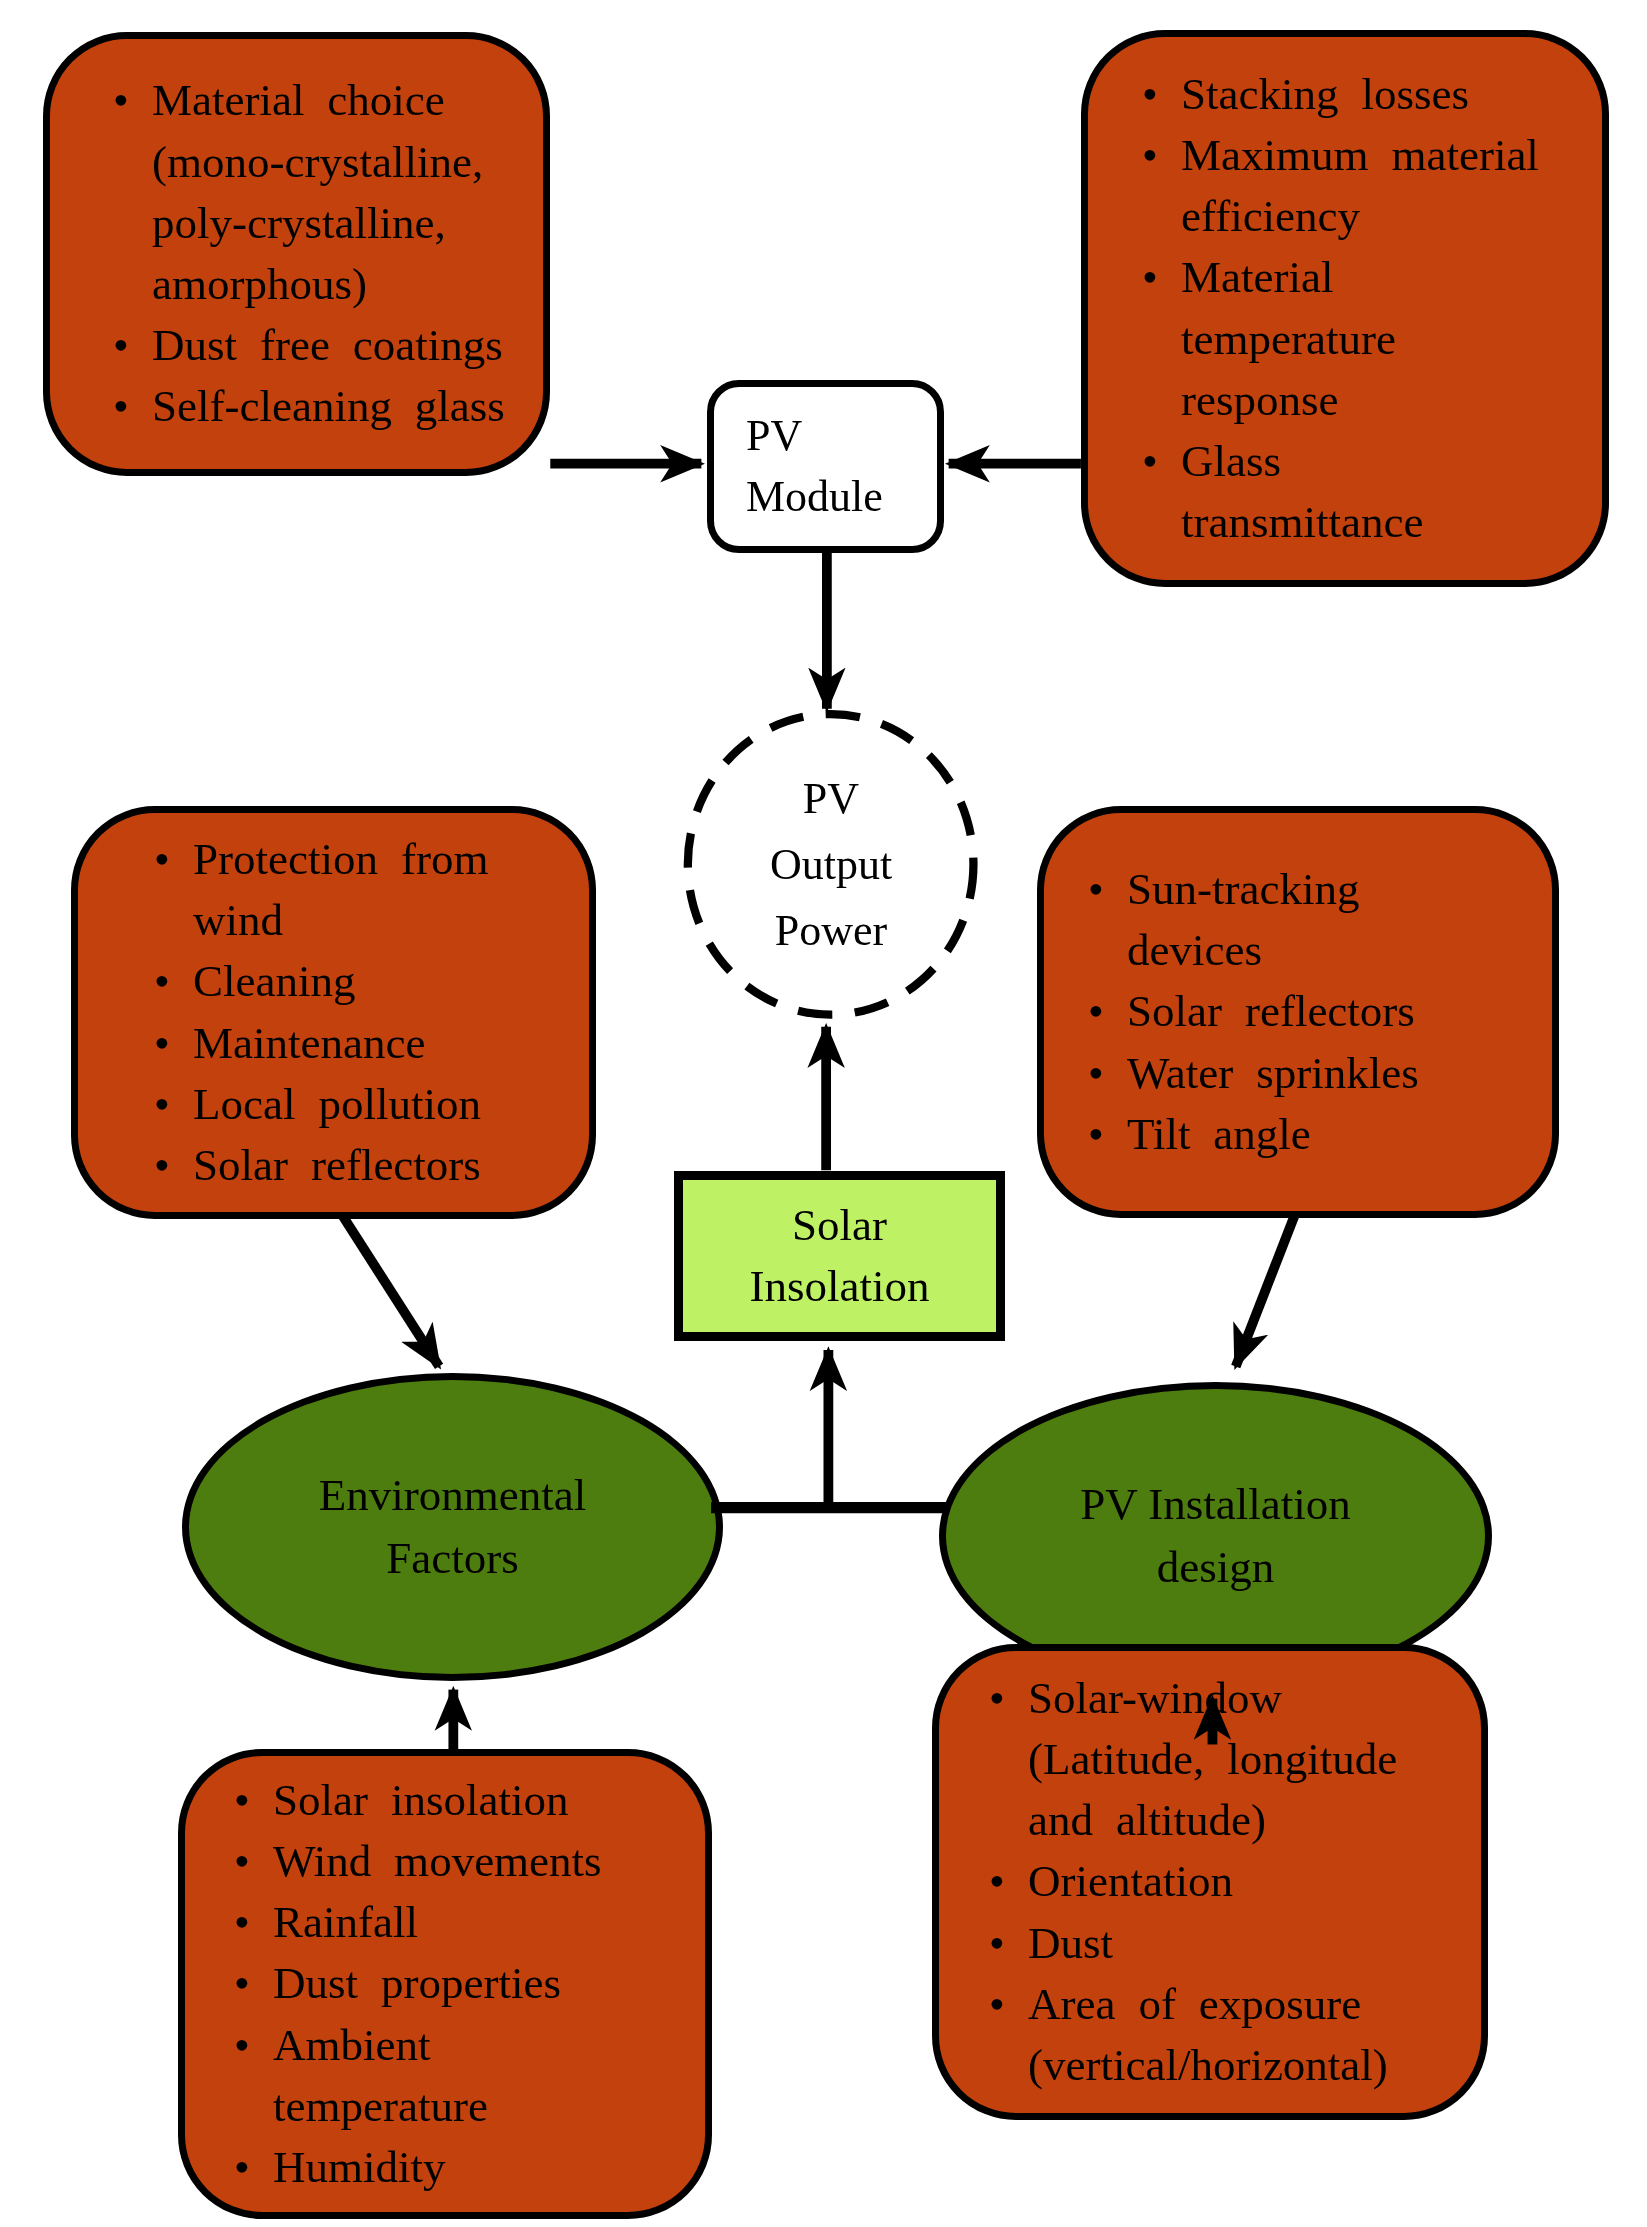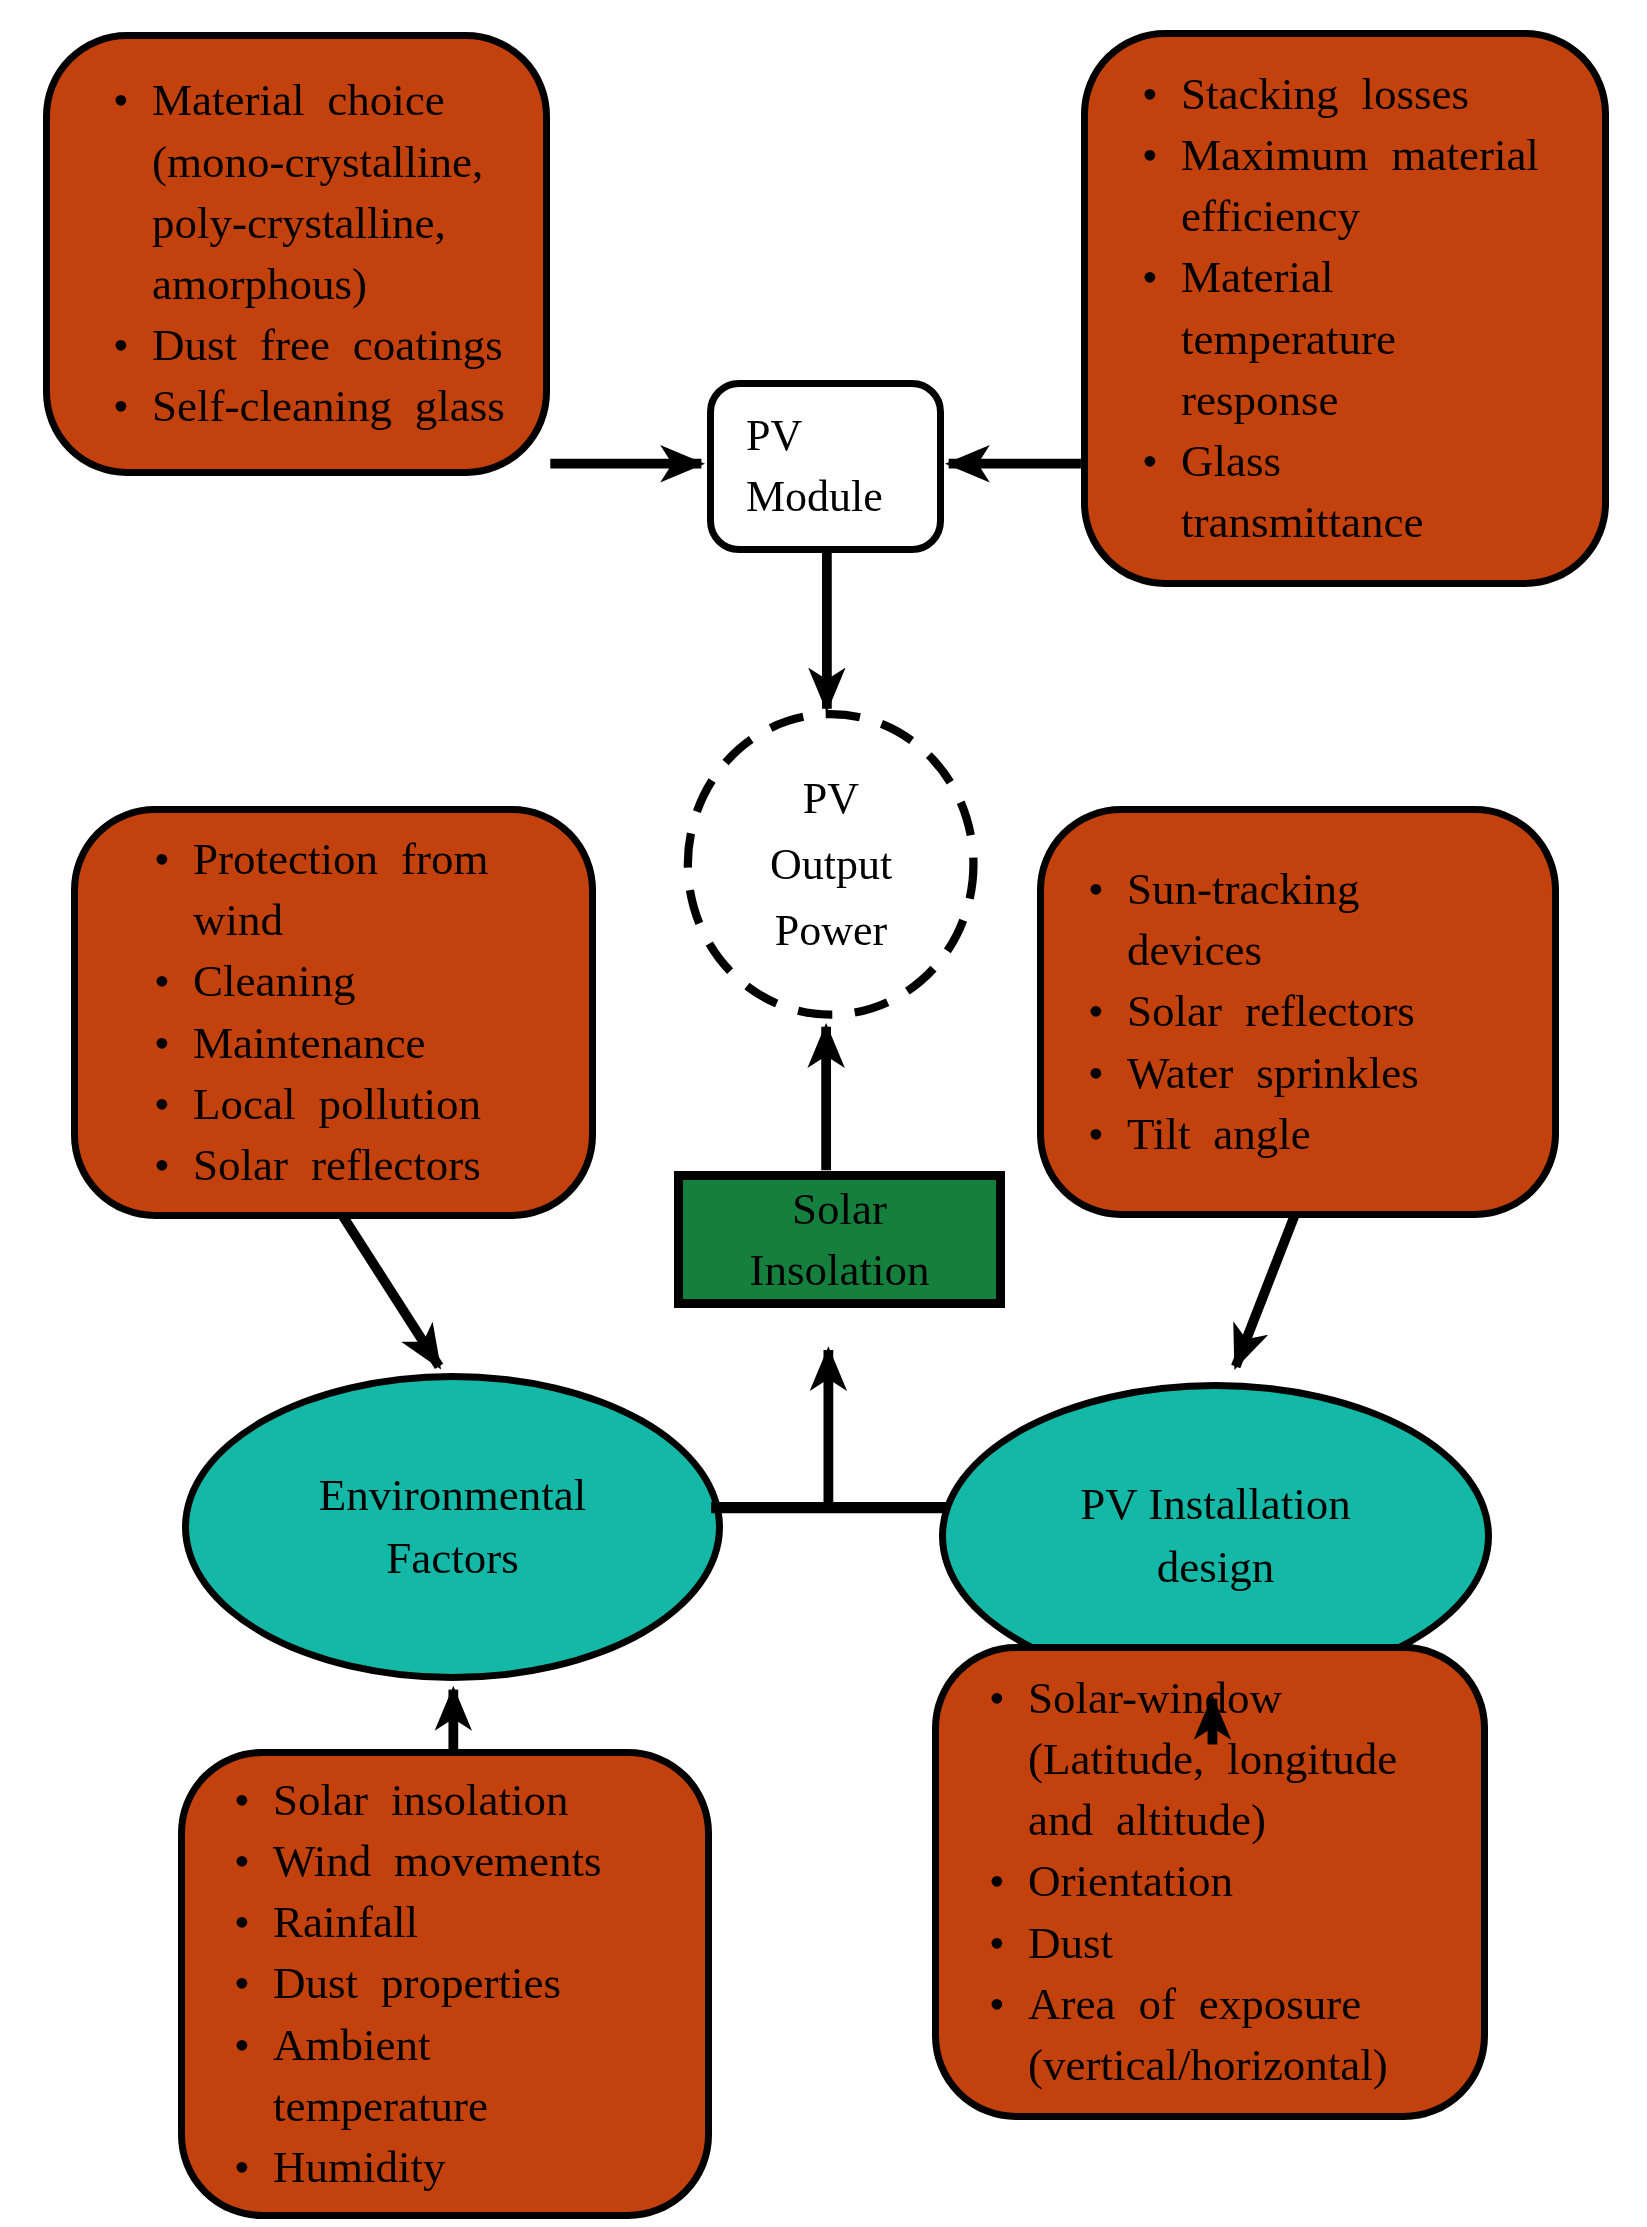--- a/index.html
+++ b/index.html
@@ -74,38 +74,38 @@
     justify-content: center;
     text-align: center;
     font-size: 44px;
     line-height: 1.5;
     white-space: pre-line;
   }
   
   .solar-insolation {
     position: absolute;
     box-sizing: border-box;
-    left: 674px; top: 1171px; width: 331px; height: 137px;
+    left: 674px; top: 1171px; width: 331px; height: 170px;
     border: 9px solid #000;
-    background: #15803d;
+    background: #bef264;
     display: flex;
     align-items: center;
     justify-content: center;
     text-align: center;
     font-size: 45px;
     line-height: 1.35;
     white-space: pre-line;
   }
   
   .ellipse {
     position: absolute;
     box-sizing: border-box;
     border: 7.5px solid #000;
     border-radius: 50%;
-    background: #14b8a6;
+    background: #4d7c0f;
     display: flex;
     align-items: center;
     justify-content: center;
     text-align: center;
     font-size: 45px;
     line-height: 1.4;
     white-space: pre-line;
   }
   .e-left  { left: 182px;  top: 1373px; width: 541px; height: 308px; }
   .e-right { left: 939px; top: 1382px; width: 553px; height: 308px; }

